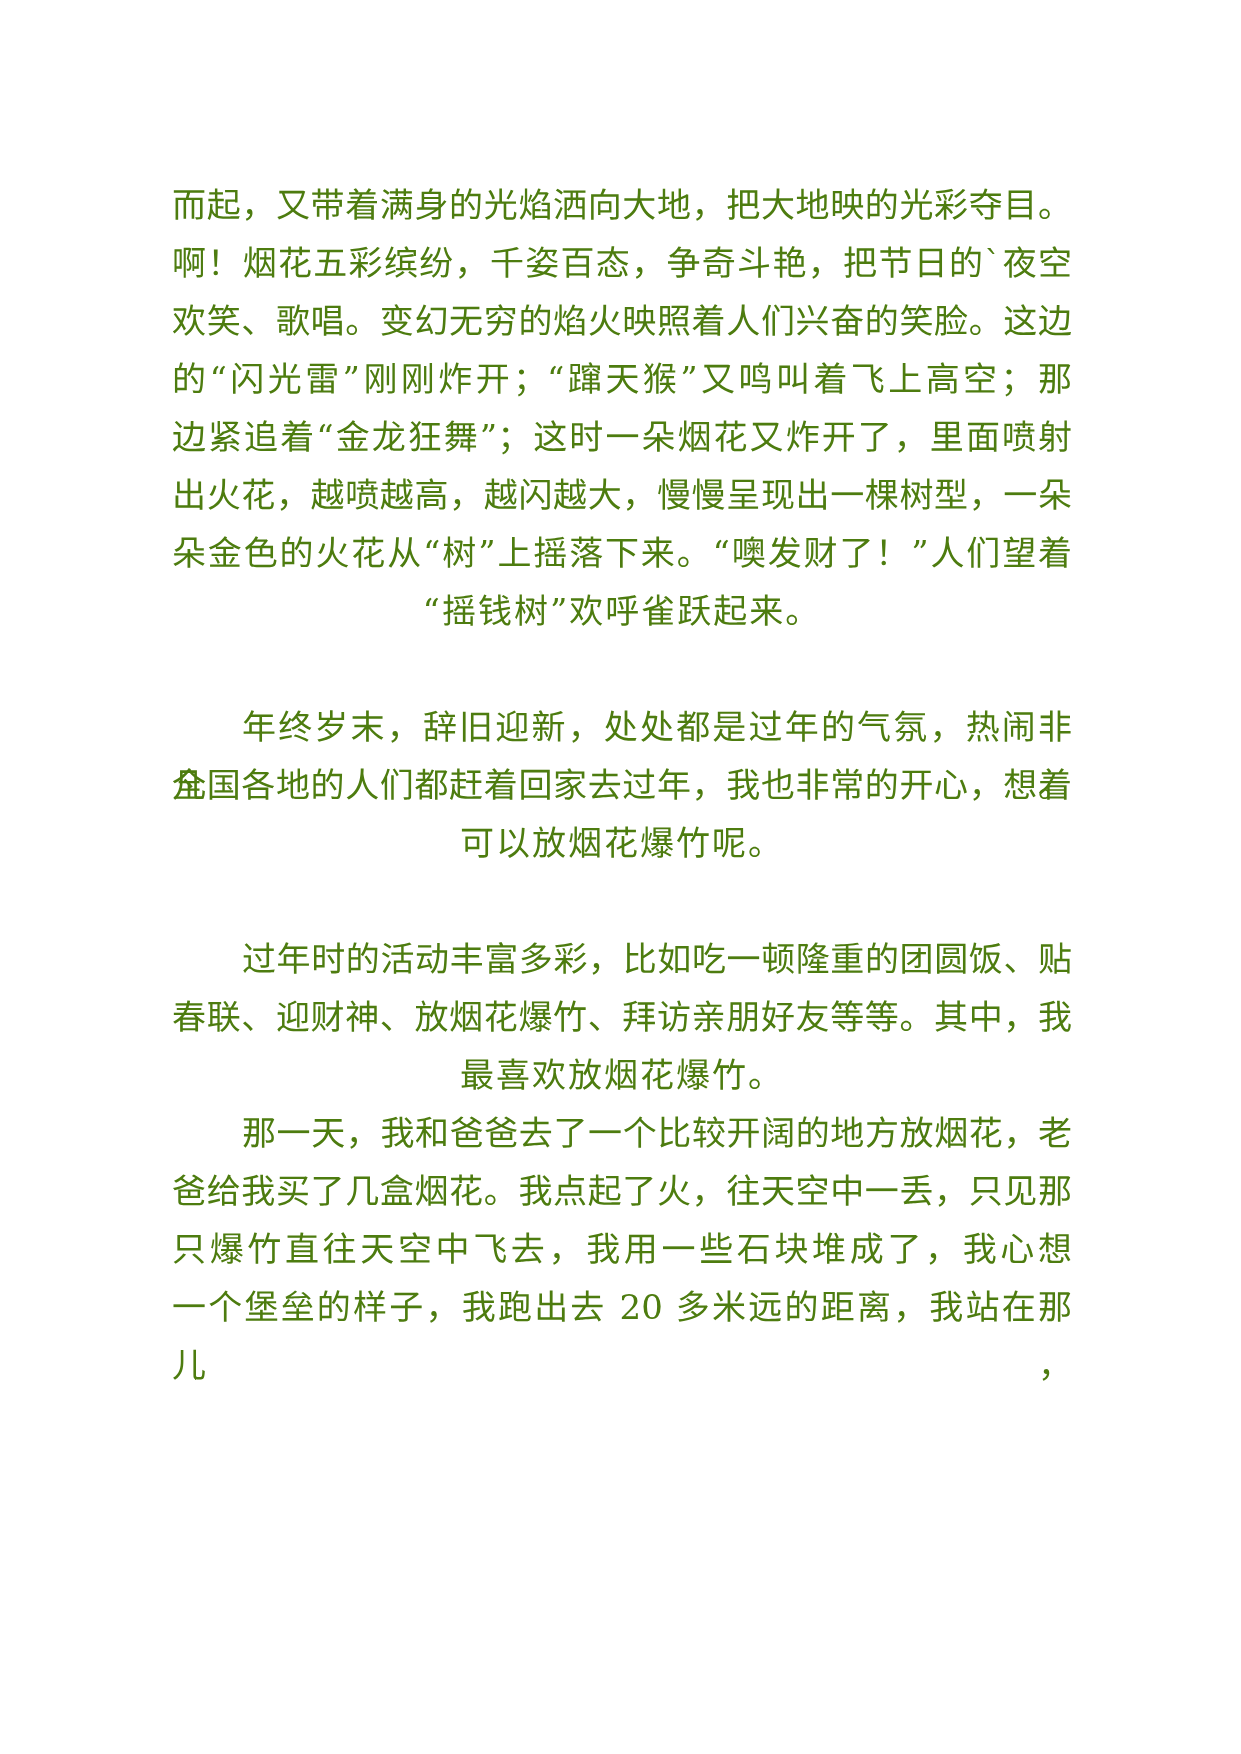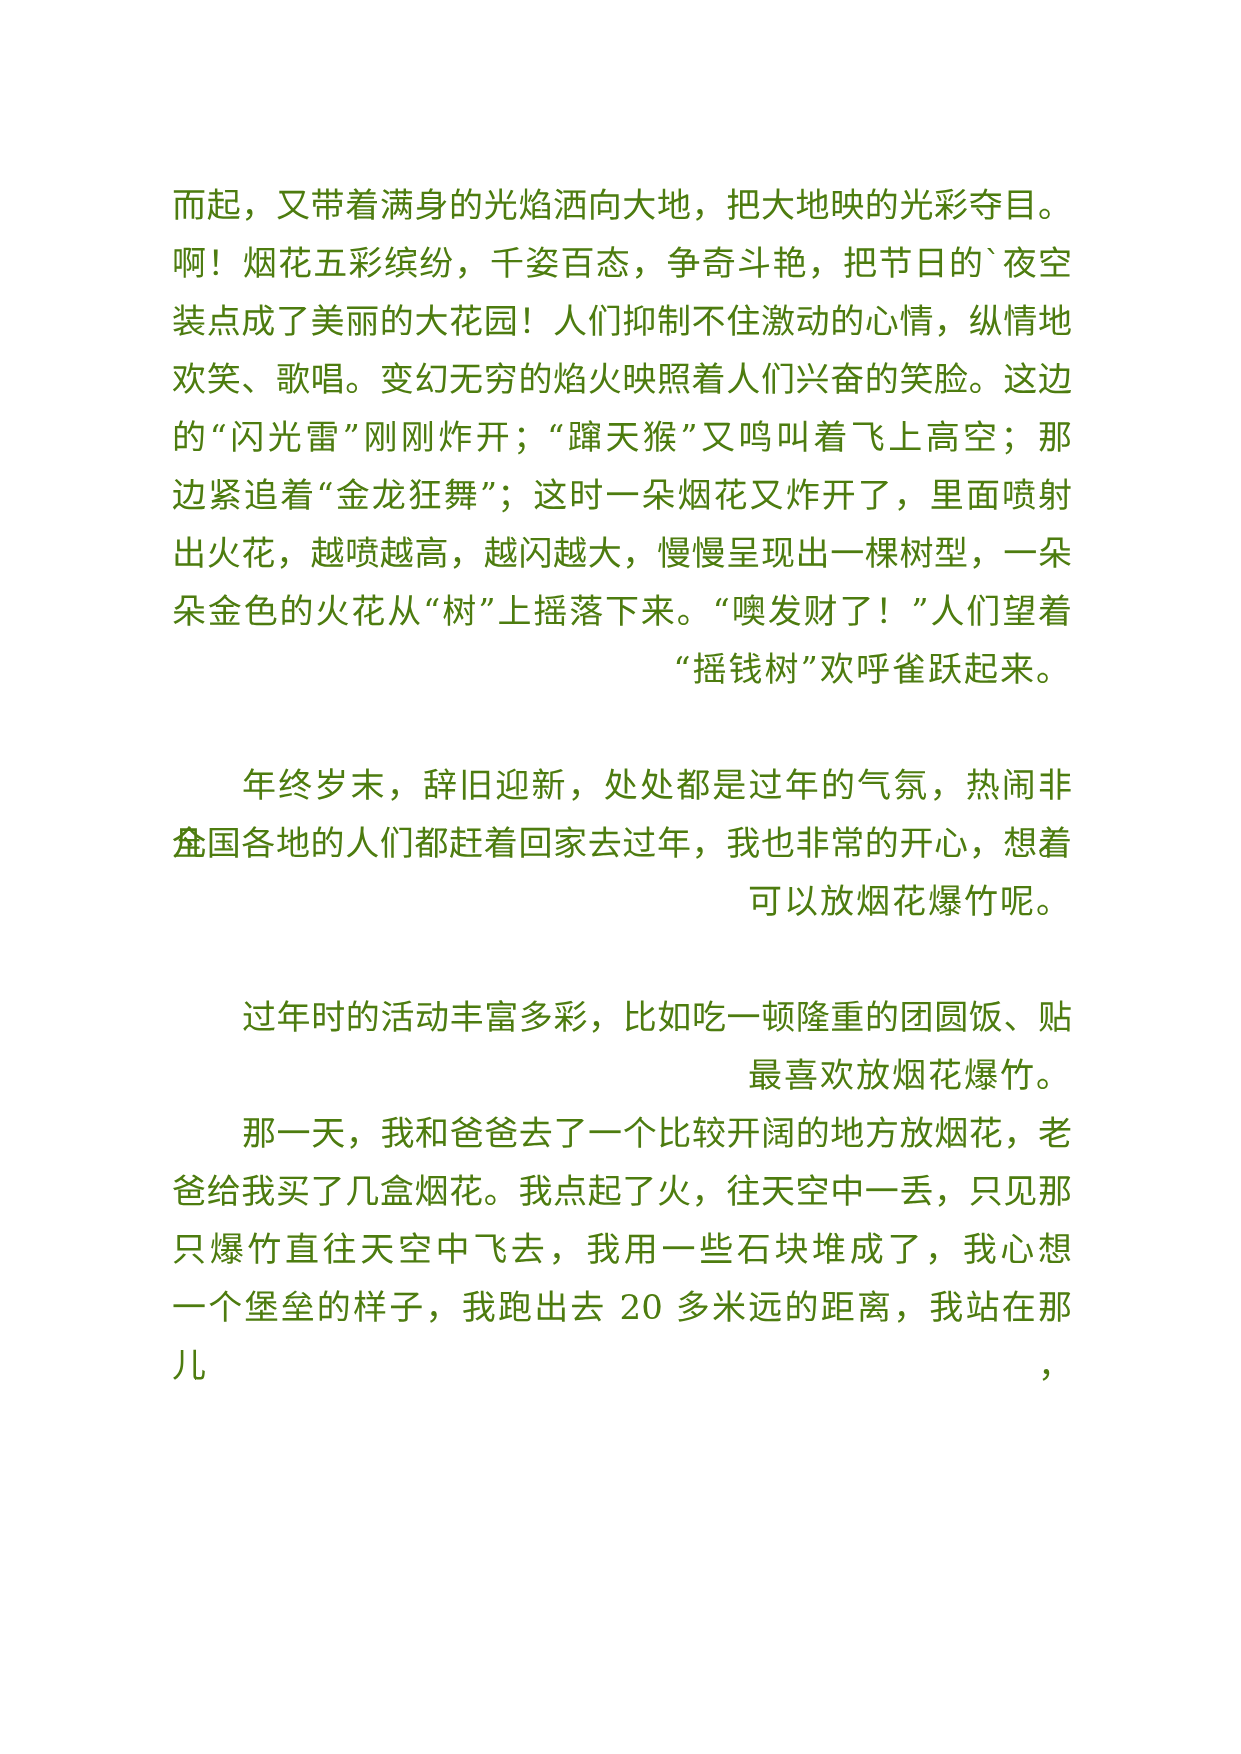--- a/index.html
+++ b/index.html
@@ -29,48 +29,48 @@
   }
   
   .doc-line.full {
     white-space: normal;
     text-align: justify;
     text-align-last: justify;
     text-justify: inter-character;
   }
   
   .doc-line.short {
-    text-align: right;
+    text-align: center;
     letter-spacing: 2px;
   }
   
   .doc-line.indent {
     text-indent: 70px;
   }
   .doc-line.blank {
     
   }
 </style>
 </head>
 <body>
 
 <div class="page">
   <div class="doc-line full">而起，又带着满身的光焰洒向大地，把大地映的光彩夺目。</div>
   <div class="doc-line full">啊！烟花五彩缤纷，千姿百态，争奇斗艳，把节日的`夜空</div>
-  <div class="doc-line full">装点成了美丽的大花园！人们抑制不住激动的心情，纵情地</div>
   <div class="doc-line full">欢笑、歌唱。变幻无穷的焰火映照着人们兴奋的笑脸。这边</div>
   <div class="doc-line full">的“闪光雷”刚刚炸开；“蹿天猴”又鸣叫着飞上高空；那</div>
   <div class="doc-line full">边紧追着“金龙狂舞”；这时一朵烟花又炸开了，里面喷射</div>
   <div class="doc-line full">出火花，越喷越高，越闪越大，慢慢呈现出一棵树型，一朵</div>
   <div class="doc-line full">朵金色的火花从“树”上摇落下来。“噢发财了！”人们望着</div>
   <div class="doc-line short">“摇钱树”欢呼雀跃起来。</div>
   <div class="doc-line blank"></div>
   <div class="doc-line full indent">年终岁末，辞旧迎新，处处都是过年的气氛，热闹非凡。</div>
   <div class="doc-line full">全国各地的人们都赶着回家去过年，我也非常的开心，想着</div>
   <div class="doc-line short">可以放烟花爆竹呢。</div>
   <div class="doc-line blank"></div>
   <div class="doc-line full indent">过年时的活动丰富多彩，比如吃一顿隆重的团圆饭、贴</div>
+  <div class="doc-line full">春联、迎财神、放烟花爆竹、拜访亲朋好友等等。其中，我</div>
   <div class="doc-line short">最喜欢放烟花爆竹。</div>
   <div class="doc-line full indent">那一天，我和爸爸去了一个比较开阔的地方放烟花，老</div>
   <div class="doc-line full">爸给我买了几盒烟花。我点起了火，往天空中一丢，只见那</div>
   <div class="doc-line full">只爆竹直往天空中飞去，我用一些石块堆成了，我心想</div>
   <div class="doc-line full">一个堡垒的样子，我跑出去 20 多米远的距离，我站在那儿，</div>
 </div>
 
 </body></html>

